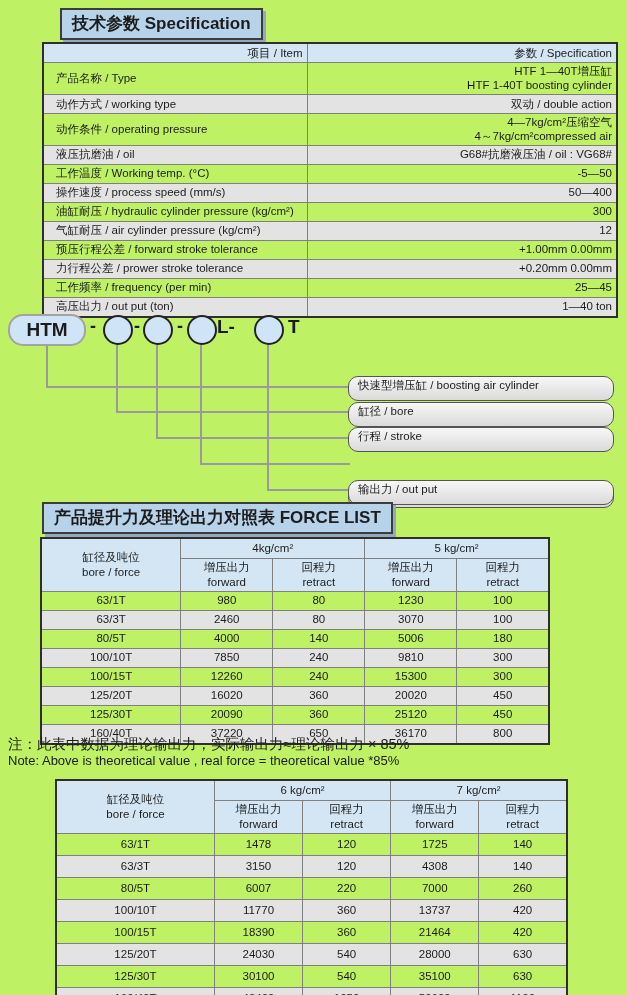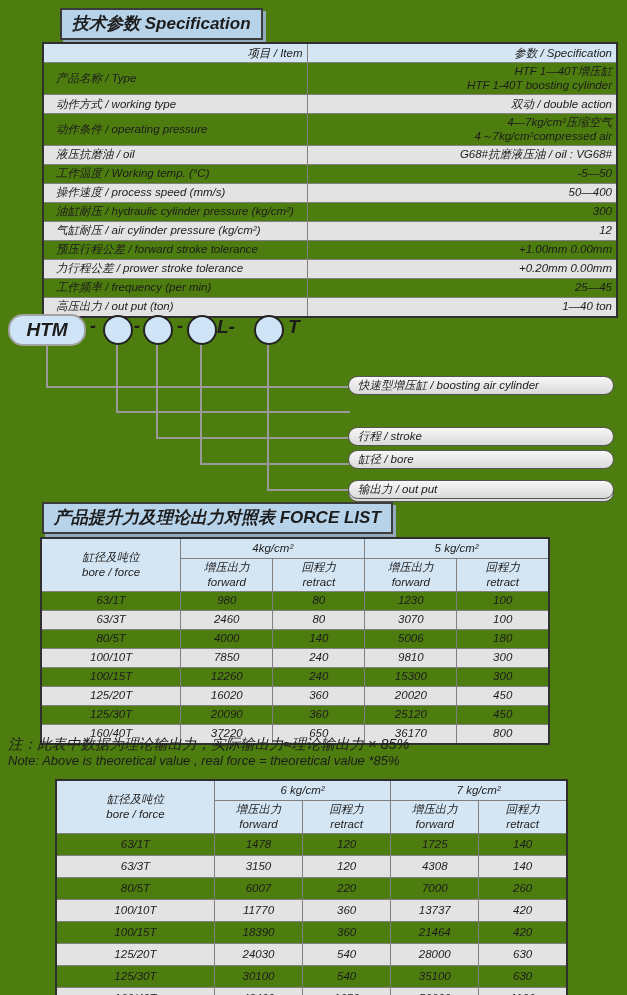--- a/index.html
+++ b/index.html
@@ -1,18 +1,18 @@
 <!DOCTYPE html>
 <html><head>
 <meta charset="utf-8">
 <style>
   html,body { margin:0; padding:0; background:#fff; }
   .page {
-    position:relative; width:627px; height:995px; background:#4d7c0f;
-    font-family:"Liberation Sans", sans-serif; color:#1c1c1c; overflow:hidden;font-style:italic;
+    position:relative; width:627px; height:995px; background:#bef264;
+    font-family:"Liberation Sans", sans-serif; color:#1c1c1c; overflow:hidden;
   }
   
   .title-box {
     position:absolute; display:inline-block; background:#b7d3ea;
     border:2px solid #3c3c3c; box-shadow:3px 3px 0 #93a9bd;
     font-weight:bold; font-size:17px; padding:2px 10px 3px; white-space:nowrap;
   }
   #spec-title { left:60px; top:8px; }
   #force-title { left:42px; top:502px; }
 
@@ -50,26 +50,26 @@
   #dash-1 { left:90px; } #dash-2 { left:134px; } #dash-3 { left:177px; }
   .code-suffix { position:absolute; top:6px; font-weight:bold; font-size:19px; }
   #suffix-l { left:217px; } #suffix-t { left:288px; }
   .conn { position:absolute; border-left:2px solid #9a9a9a; border-bottom:2px solid #9a9a9a; }
   #conn-0 { left:46px;  top:34px; width:302px; height:42px; }
   #conn-1 { left:116px; top:33px; width:232px; height:68px; }
   #conn-2 { left:156px; top:33px; width:192px; height:94px; }
   #conn-3 { left:200px; top:33px; width:148px; height:120px; }
   #conn-4 { left:267px; top:33px; width:81px;  height:146px; }
   .diagram-pill {
-    position:absolute; left:348px; width:266px; height:19px; box-sizing:border-box;
+    position:absolute; left:348px; width:266px; height:25px; box-sizing:border-box;
     background:linear-gradient(#f7f7f7,#dadada); border:1.5px solid #555;
     border-radius:10px; font-size:11.5px; line-height:16px; padding-left:9px;
     white-space:nowrap; overflow:hidden;
   }
-  #dlabel-0 { top:66px; } #dlabel-1 { top:92px;margin-top:48px; } #dlabel-2 { top:117px; }
+  #dlabel-0 { top:66px; } #dlabel-1 { top:92px; } #dlabel-2 { top:117px; }
   #dlabel-3 { top:143px;margin-top:30px; } #dlabel-4 { top:154px;margin-top:16px; }
 
   
   .force-table {
     position:absolute; border-collapse:collapse; font-size:11.5px;
     border:2px solid #2f2f2f; table-layout:fixed; text-align:center;
   }
   #force-table-1 { left:40px; top:537px; width:510px; }
   #force-table-2 { left:55px; top:779px; width:513px; }
   .force-table th, .force-table td {

